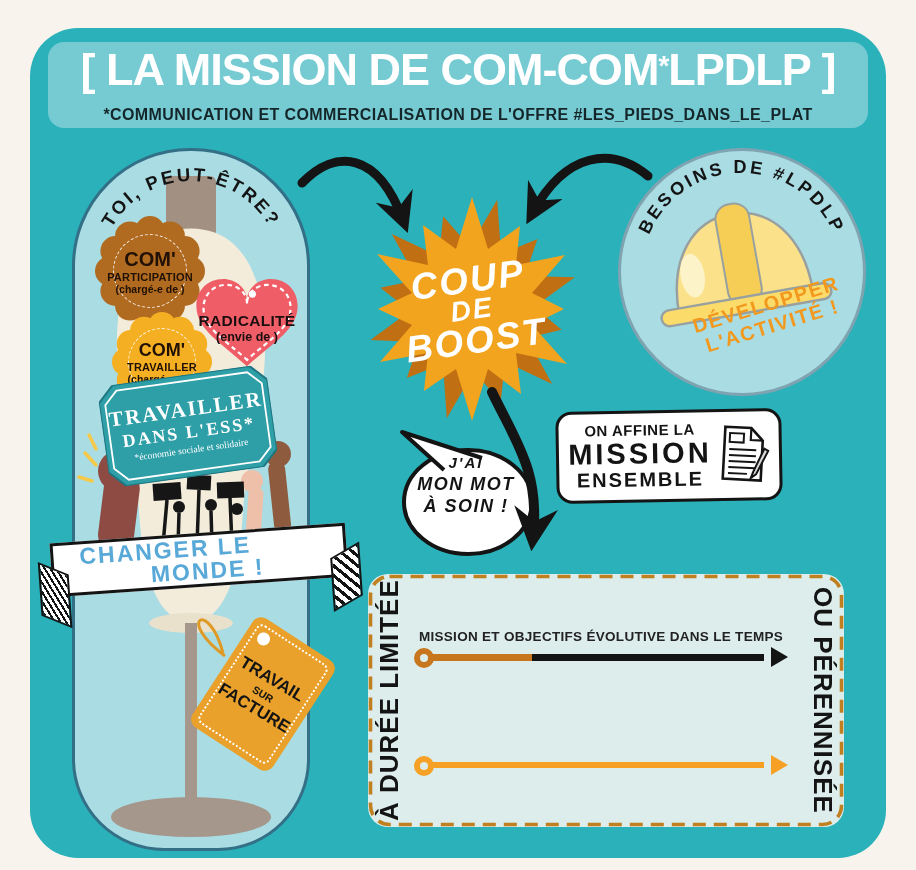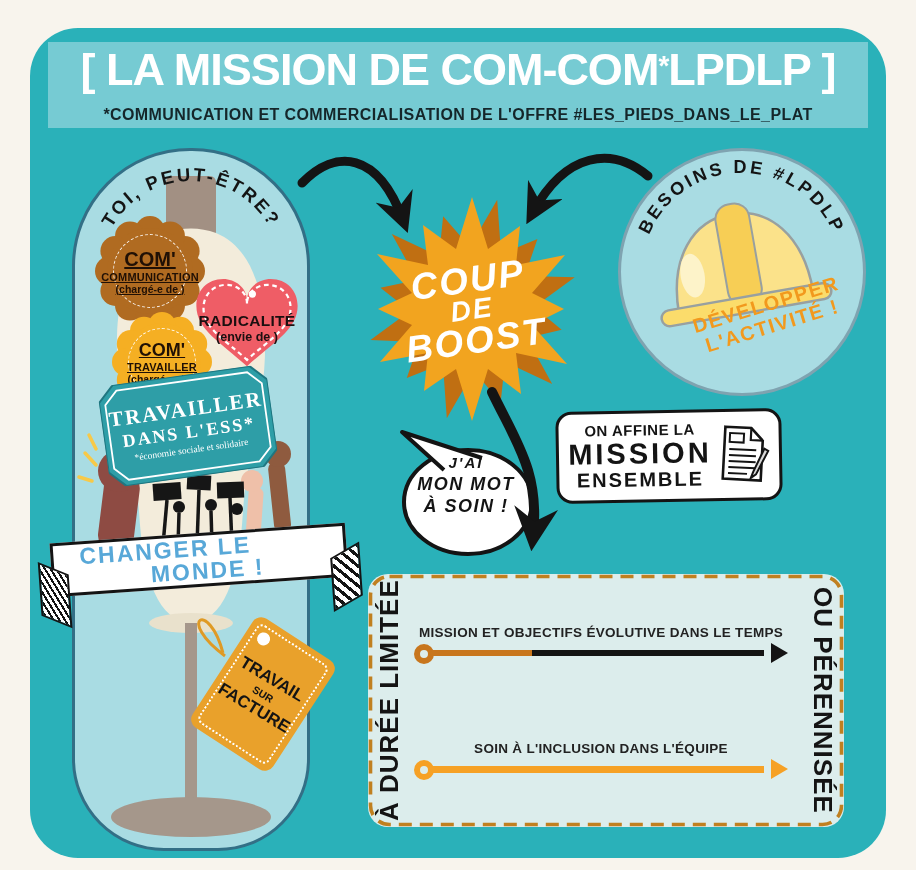--- a/index.html
+++ b/index.html
@@ -2,36 +2,36 @@
 <html style="--page-bg: #F8F4ED; --board-teal: #2AB1B9; --title-box: #76CBD3; --panel-blue: #A9DCE3; --banner-blue: #58A8D8; --tag-orange: #E9A12B; --develop-orange: #F2991D; --spectrum-bg: #DCEDEC;"><head>
 <meta charset="utf-8">
 <style>
   html,body{margin:0;padding:0;}
   body{font-family:"Liberation Sans", sans-serif; background:#F8F4ED;}
   .stage{position:relative;width:916px;height:870px;background:var(--page-bg,#F8F4ED);overflow:hidden;}
   .board{position:absolute;left:30px;top:28px;width:856px;height:830px;background:var(--board-teal,#2AB1B9);border-radius:48px;}
 
   
   .titlebox{position:absolute;left:48px;top:42px;width:820px;height:86px;background:var(--title-box,#76CBD3);
-    display:flex;flex-direction:column;align-items:center;justify-content:center;}
+    display:flex;flex-direction:column;align-items:center;justify-content:center;border-radius:16px;}
   .title{color:#fff;font-size:45px;font-weight:800;letter-spacing:-1px;line-height:1;white-space:nowrap;}
   .title sup{font-size:.62em;vertical-align:.35em;}
   .subtitle{color:#15262a;font-size:16px;font-weight:700;letter-spacing:.4px;margin-top:14px;white-space:nowrap;}
 
   
   .capsule{position:absolute;left:72px;top:148px;width:232px;height:697px;background:var(--panel-blue,#A9DCE3);
     border:3px solid #336F86;border-radius:118px 118px 92px 92px;}
   .capsule > svg.deco{position:absolute;inset:0;width:100%;height:100%;overflow:visible;}
   .arc-head{position:absolute;left:0;top:0;width:100%;height:140px;overflow:visible;}
 
   .seal{position:absolute;}
   .seal .bump{position:absolute;border-radius:50%;}
   .seal .core{position:absolute;border-radius:50%;}
   .seal .ring{position:absolute;border:1.6px dashed rgba(255,255,255,.9);border-radius:50%;}
-  .seal .txt{position:absolute;inset:0;display:flex;flex-direction:column;align-items:center;justify-content:center;color:#201005;text-align:left;text-decoration:underline;}
+  .seal .txt{position:absolute;inset:0;display:flex;flex-direction:column;align-items:center;justify-content:center;color:#201005;text-align:left;}
   .seal-a{left:21px;top:66px;width:108px;height:108px;}
   .seal-b{left:38px;top:162px;width:98px;height:98px;}
   .seal .txt .l1{font-size:20px;font-weight:800;}
   .seal .txt .l2{font-size:11px;font-weight:800;letter-spacing:.2px;}
   .seal .txt .l3{font-size:10.5px;font-weight:600;}
   .seal-b .txt .l1{font-size:18px;}
 
   .heart{position:absolute;left:116px;top:118px;width:112px;height:104px;}
   .heart .txt{position:absolute;inset:0;display:flex;flex-direction:column;align-items:center;justify-content:center;padding-top:14px;color:#1b0f10;text-align:center;}
   .heart .txt .l1{font-size:15.5px;font-weight:800;letter-spacing:.3px;}
@@ -167,21 +167,21 @@
       </text>
     </svg>
 
     <div class="seal seal-a">
       <span class="bump" style="left:39px;top:39px;width:30px;height:30px;background:#B06B21;
         box-shadow:40px 0 #B06B21,34.6px 20px #B06B21,20px 34.6px #B06B21,0 40px #B06B21,-20px 34.6px #B06B21,-34.6px 20px #B06B21,-40px 0 #B06B21,-34.6px -20px #B06B21,-20px -34.6px #B06B21,0 -40px #B06B21,20px -34.6px #B06B21,34.6px -20px #B06B21;"></span>
       <span class="core" style="inset:11px;background:#B06B21;"></span>
       <span class="ring" style="inset:17px;"></span>
       <div class="txt">
         <div class="l1">COM'</div>
-        <div class="l2">COMMUNICATION</div>
+        <div class="l2">PARTICIPATION</div>
         <div class="l3">(chargé-e de )</div>
       </div>
     </div>
 
     <div class="heart">
       <svg viewBox="0 0 104 96" width="112" height="104">
         <path d="M52,29 C52,17 41,9 30,9 C15,9 5,20 5,34 C5,56 28,68 52,90 C76,68 99,56 99,34 C99,20 89,9 74,9 C63,9 52,17 52,29 Z" fill="#EF5D66"></path>
         <path d="M52,29 C52,17 41,9 30,9 C15,9 5,20 5,34 C5,56 28,68 52,90 C76,68 99,56 99,34 C99,20 89,9 74,9 C63,9 52,17 52,29 Z" transform="translate(7.3,6.7) scale(0.86)" fill="none" stroke="#ffffff" stroke-width="2.4" stroke-dasharray="5 4"></path>
         <circle cx="57" cy="23" r="3.4" fill="#ffffff"></circle>
       </svg>
@@ -309,21 +309,20 @@
           <div class="spec-line">
             <span class="spec-ring" style="border-color: rgb(200, 118, 29);"></span>
             <span class="spec-track">
               <span class="spec-seg1" style="width: 30%; background: rgb(200, 118, 29);"></span>
               <span class="spec-seg2" style="background: rgb(20, 20, 20);"></span>
             </span>
             <span class="spec-head" style="border-left-color: rgb(20, 20, 20);"></span>
           </div>
         </div>
         <div class="spec-row">
-          <div class="spec-label">SOIN À L'INCLUSION DANS L'ÉQUIPE</div>
           <div class="spec-line">
             <span class="spec-ring" style="border-color: rgb(246, 161, 37);"></span>
             <span class="spec-track">
               <span class="spec-seg1" style="width: 100%; background: rgb(246, 161, 37);"></span>
               <span class="spec-seg2" style="background: rgb(246, 161, 37);"></span>
             </span>
             <span class="spec-head" style="border-left-color: rgb(246, 161, 37);"></span>
           </div>
         </div>
       </div>

